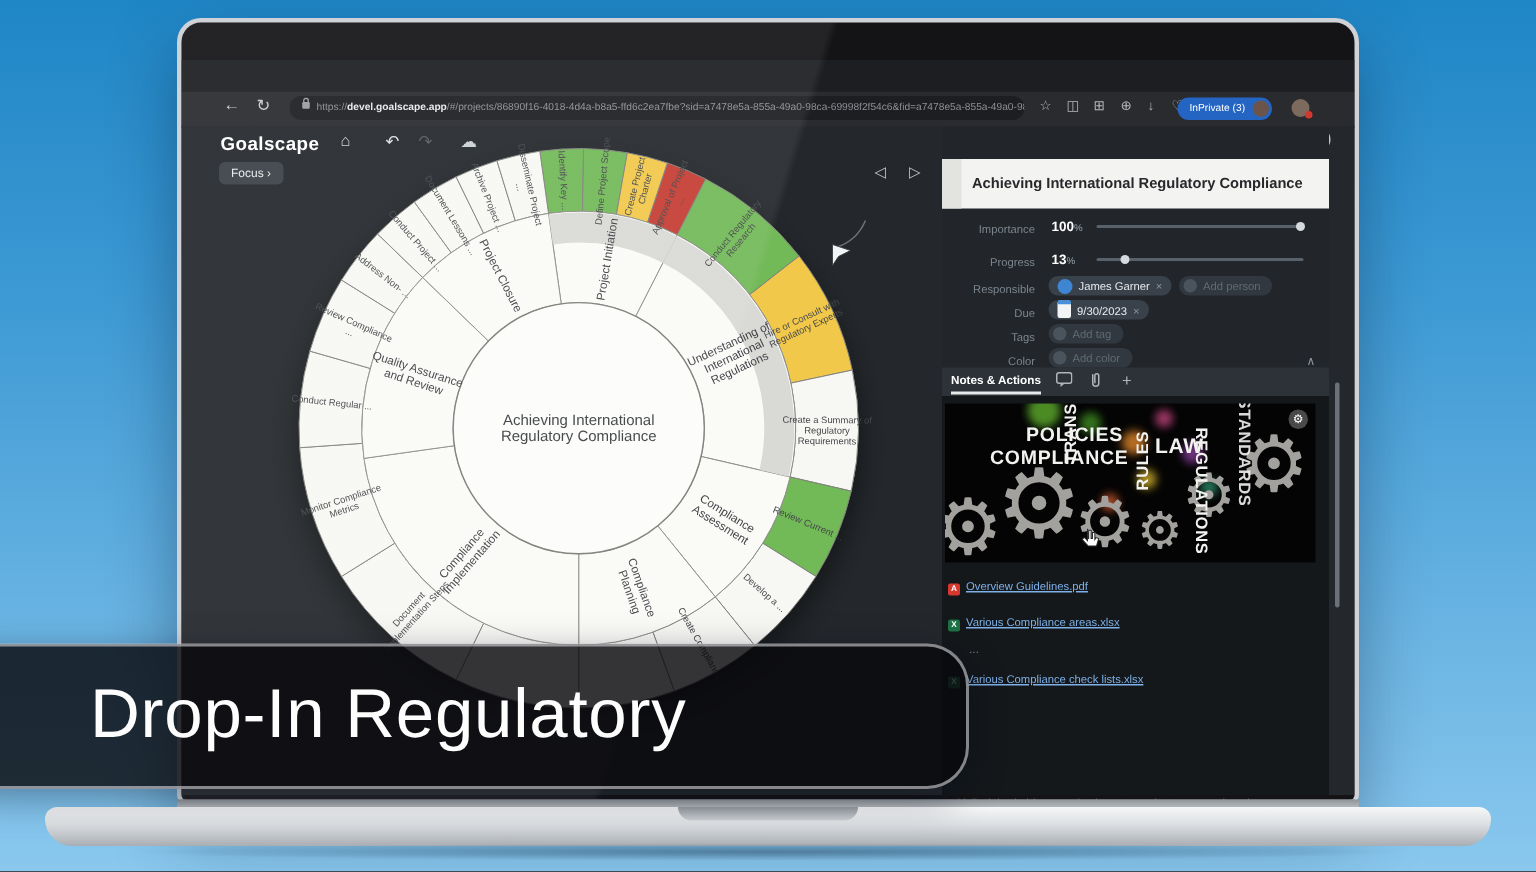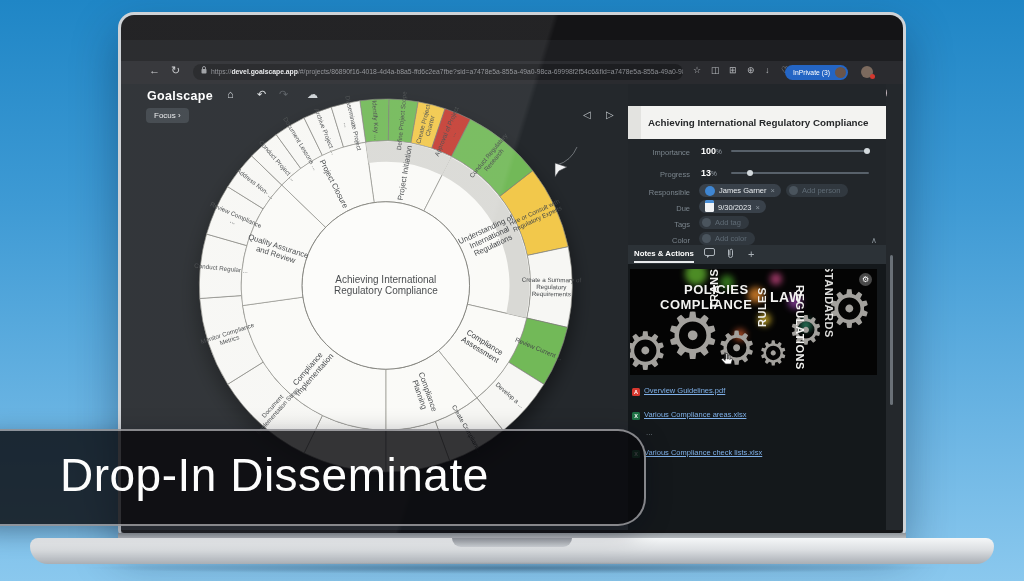--- a/index.html
+++ b/index.html
@@ -354,15 +354,15 @@
 
     <div class="glare"></div>
   </div>
 
   <div class="hinge"></div>
   <div class="base"></div>
   <div class="base-notch"></div>
   <div class="base-shadow"></div>
 
   <div class="caption">
-    <span>Drop-In Disseminate</span>
+    <span>Drop-In Regulatory</span>
   </div>
 </div>
 
 </body></html>

